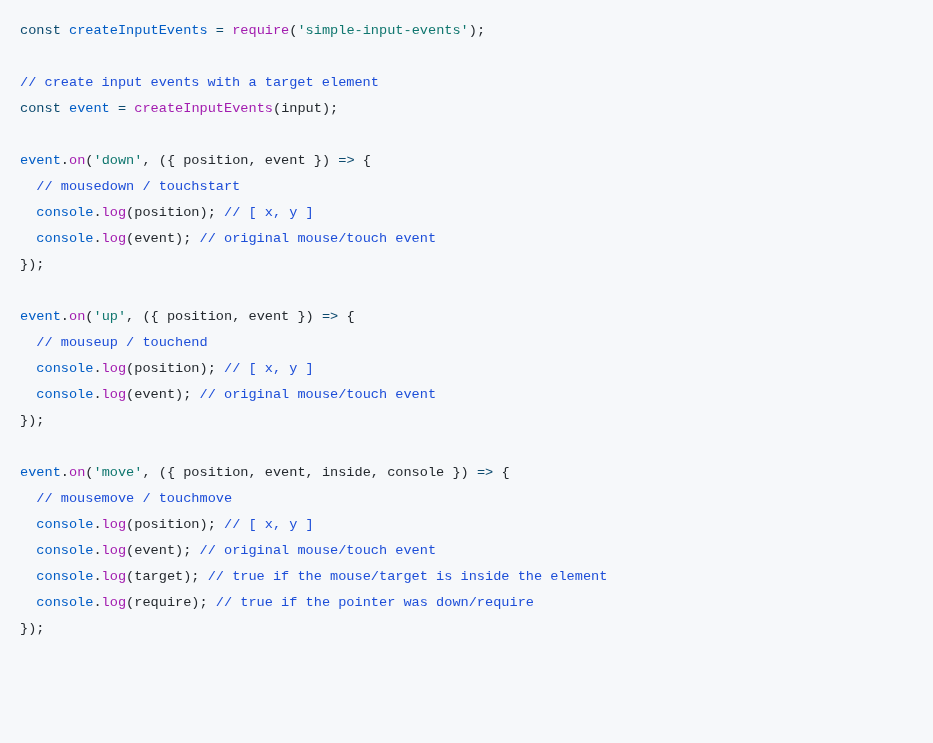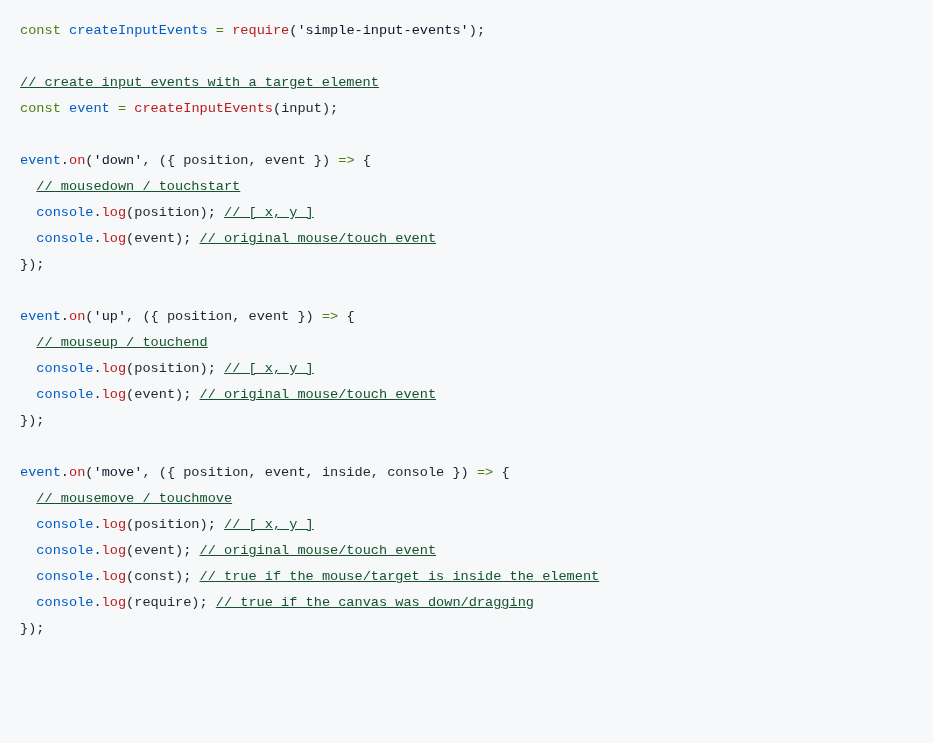--- a/index.html
+++ b/index.html
@@ -12,25 +12,25 @@
   }
   pre.code {
     margin: 0;
     padding: 18px 20px 20px 20px;
     font-family: "SFMono-Regular", Consolas, "Liberation Mono", Menlo, monospace;
     font-size: 13.6px;
     line-height: 26px;
     color: #24292e;
     white-space: pre;
   }
-  .c-key   { color: #4d7c0f; } 
-  .c-func  { color: #b91c1c; } 
-  .c-str   { color: #0f172a; } 
+  .c-key   { color: #0c4a6e; } 
+  .c-func  { color: #a21caf; } 
+  .c-str   { color: #0f766e; } 
   .c-const { color: #005cc5; } 
-  .c-com   { color: #14532d; text-decoration: underline; } 
+  .c-com   { color: #1d4ed8; } 
   .c-plain { color: #24292e; }
 </style>
 </head>
 <body>
 
 <pre class="code" id="code-block"><span><span class="c-key">const</span><span class="c-plain"> </span><span class="c-const">createInputEvents</span><span class="c-plain"> </span><span class="c-key">=</span><span class="c-plain"> </span><span class="c-func">require</span><span class="c-plain">(</span><span class="c-str">'simple-input-events'</span><span class="c-plain">);</span></span>
 <span></span>
 <span><span class="c-com">// create input events with a target element</span></span>
 <span><span class="c-key">const</span><span class="c-plain"> </span><span class="c-const">event</span><span class="c-plain"> </span><span class="c-key">=</span><span class="c-plain"> </span><span class="c-func">createInputEvents</span><span class="c-plain">(input);</span></span>
 <span></span>
@@ -43,15 +43,15 @@
 <span><span class="c-const">event</span><span class="c-plain">.</span><span class="c-func">on</span><span class="c-plain">(</span><span class="c-str">'up'</span><span class="c-plain">, ({ position, event }) </span><span class="c-key">=&gt;</span><span class="c-plain"> {</span></span>
 <span><span class="c-plain">  </span><span class="c-com">// mouseup / touchend</span></span>
 <span><span class="c-plain">  </span><span class="c-const">console</span><span class="c-plain">.</span><span class="c-func">log</span><span class="c-plain">(position); </span><span class="c-com">// [ x, y ]</span></span>
 <span><span class="c-plain">  </span><span class="c-const">console</span><span class="c-plain">.</span><span class="c-func">log</span><span class="c-plain">(event); </span><span class="c-com">// original mouse/touch event</span></span>
 <span><span class="c-plain">});</span></span>
 <span></span>
 <span><span class="c-const">event</span><span class="c-plain">.</span><span class="c-func">on</span><span class="c-plain">(</span><span class="c-str">'move'</span><span class="c-plain">, ({ position, event, inside, console }) </span><span class="c-key">=&gt;</span><span class="c-plain"> {</span></span>
 <span><span class="c-plain">  </span><span class="c-com">// mousemove / touchmove</span></span>
 <span><span class="c-plain">  </span><span class="c-const">console</span><span class="c-plain">.</span><span class="c-func">log</span><span class="c-plain">(position); </span><span class="c-com">// [ x, y ]</span></span>
 <span><span class="c-plain">  </span><span class="c-const">console</span><span class="c-plain">.</span><span class="c-func">log</span><span class="c-plain">(event); </span><span class="c-com">// original mouse/touch event</span></span>
-<span><span class="c-plain">  </span><span class="c-const">console</span><span class="c-plain">.</span><span class="c-func">log</span><span class="c-plain">(const); </span><span class="c-com">// true if the mouse/target is inside the element</span></span>
-<span><span class="c-plain">  </span><span class="c-const">console</span><span class="c-plain">.</span><span class="c-func">log</span><span class="c-plain">(require); </span><span class="c-com">// true if the canvas was down/dragging</span></span>
+<span><span class="c-plain">  </span><span class="c-const">console</span><span class="c-plain">.</span><span class="c-func">log</span><span class="c-plain">(target); </span><span class="c-com">// true if the mouse/target is inside the element</span></span>
+<span><span class="c-plain">  </span><span class="c-const">console</span><span class="c-plain">.</span><span class="c-func">log</span><span class="c-plain">(require); </span><span class="c-com">// true if the pointer was down/require</span></span>
 <span><span class="c-plain">});</span></span></pre>
 
 </body></html>

